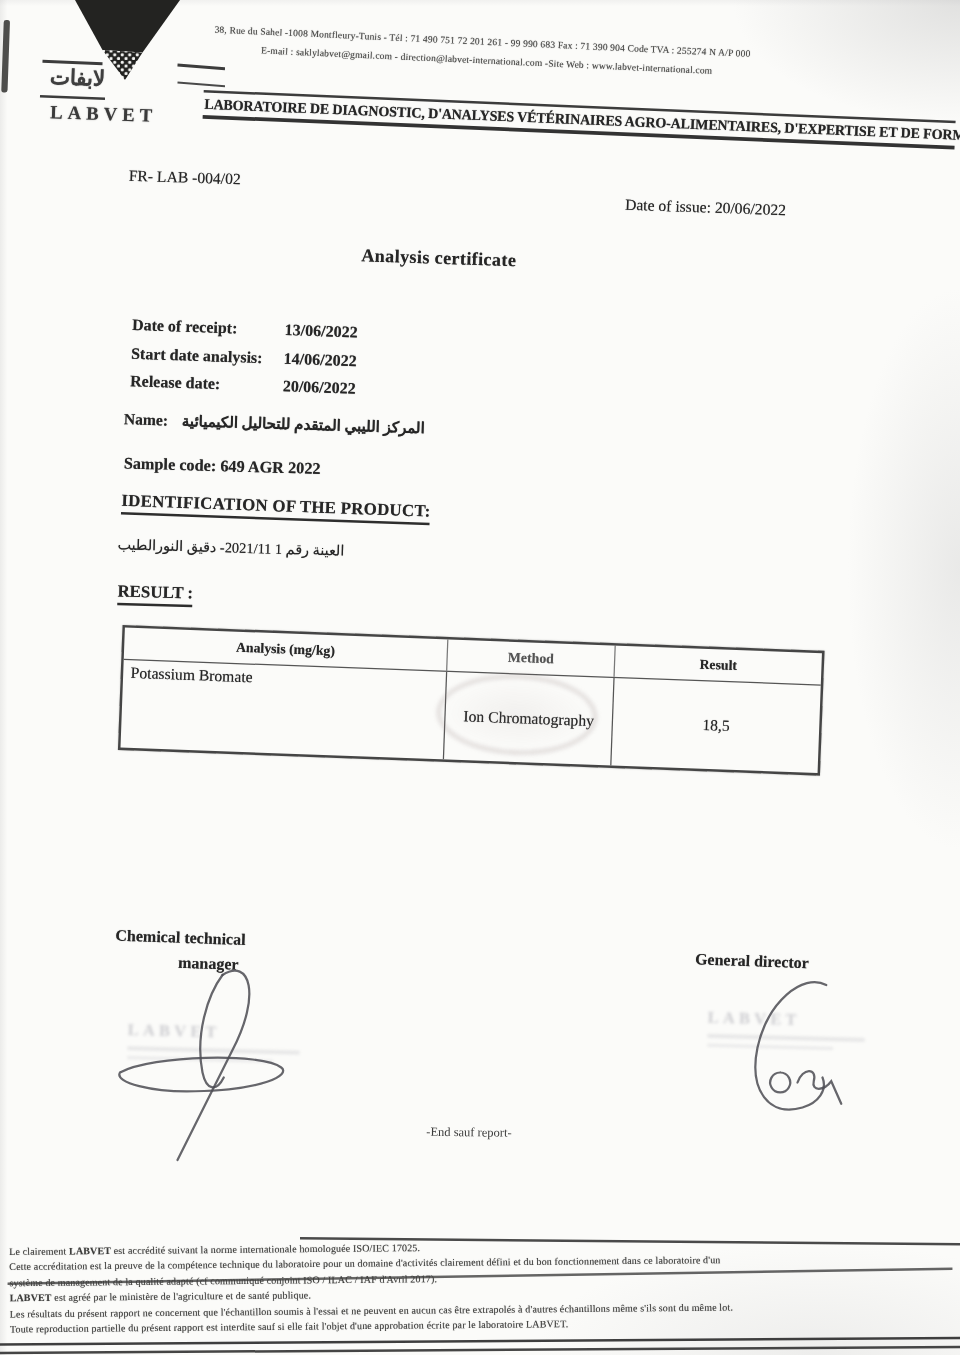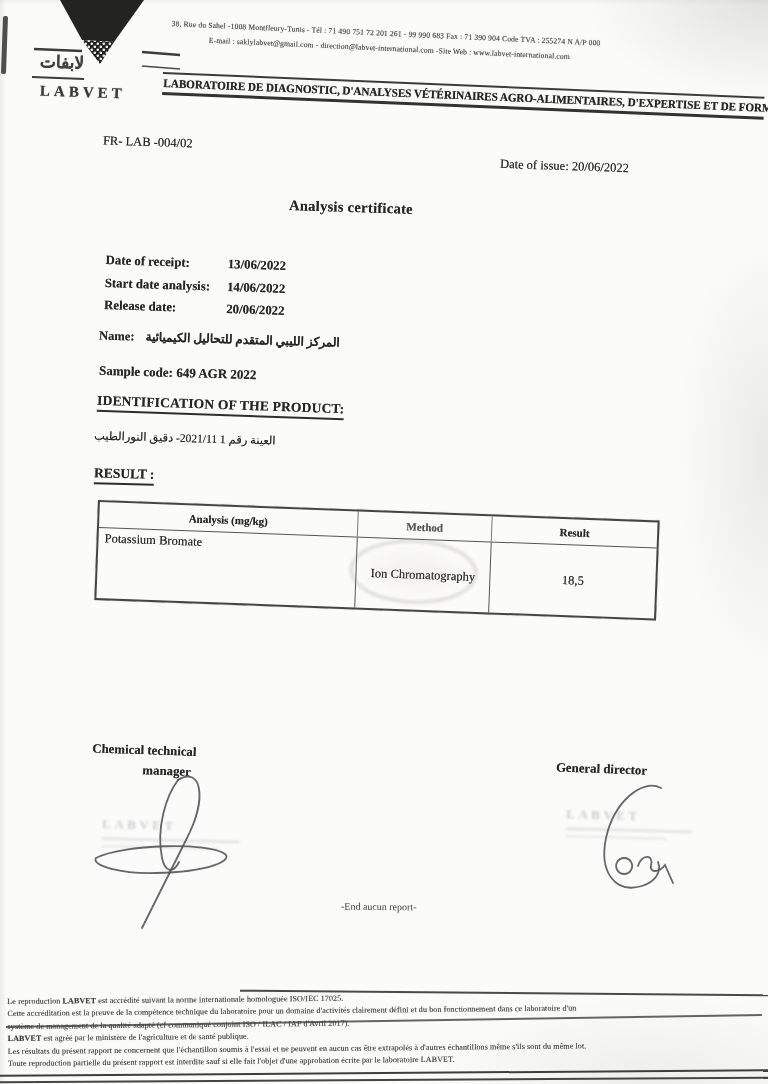--- a/index.html
+++ b/index.html
@@ -184,27 +184,27 @@
     <div class="g-bar" style="width:90%;"></div>
     <div class="g-bar" style="width:72%;"></div>
   </div>
 
   <svg class="abs sig" style="left:558px;top:772px;" width="150" height="140" viewBox="0 0 150 140">
     <path d="M103,16 C84,6 56,30 48,66 C41,100 57,122 84,114 C97,110 104,100 100,90"></path>
     <path d="M66,86 a8,8 0 1 0 0.3,0"></path>
     <path d="M80,94 c4,-12 16,-12 13,-1 c-2,8 8,8 14,0 l8,18"></path>
   </svg>
 
-  <div class="abs end-note">-End aucun report-</div>
+  <div class="abs end-note">-End sauf report-</div>
 
   <div class="abs f-rule-a"></div>
   <div class="abs f-rule-b"></div>
 
   <div class="abs footer">
-    <div><span>Le reproduction </span><b>LABVET</b><span> est accrédité suivant la norme internationale homologuée ISO/IEC 17025.</span></div>
+    <div><span>Le clairement </span><b>LABVET</b><span> est accrédité suivant la norme internationale homologuée ISO/IEC 17025.</span></div>
     <div>Cette accréditation est la preuve de la compétence technique du laboratoire pour un domaine d'activités clairement défini et du bon fonctionnement dans ce laboratoire d'un</div>
     <div>système de management de la qualité adapté (cf communiqué conjoint ISO / ILAC / IAF d'Avril 2017).</div>
     <div><b>LABVET</b><span> est agréé par le ministère de l'agriculture et de santé publique.</span></div>
     <div>Les résultats du présent rapport ne concernent que l'échantillon soumis à l'essai et ne peuvent en aucun cas être extrapolés à d'autres échantillons même s'ils sont du même lot.</div>
     <div>Toute reproduction partielle du présent rapport est interdite sauf si elle fait l'objet d'une approbation écrite par le laboratoire LABVET.</div>
   </div>
 
   <div class="abs b-rule-1"></div>
   <div class="abs b-rule-2"></div>
 

